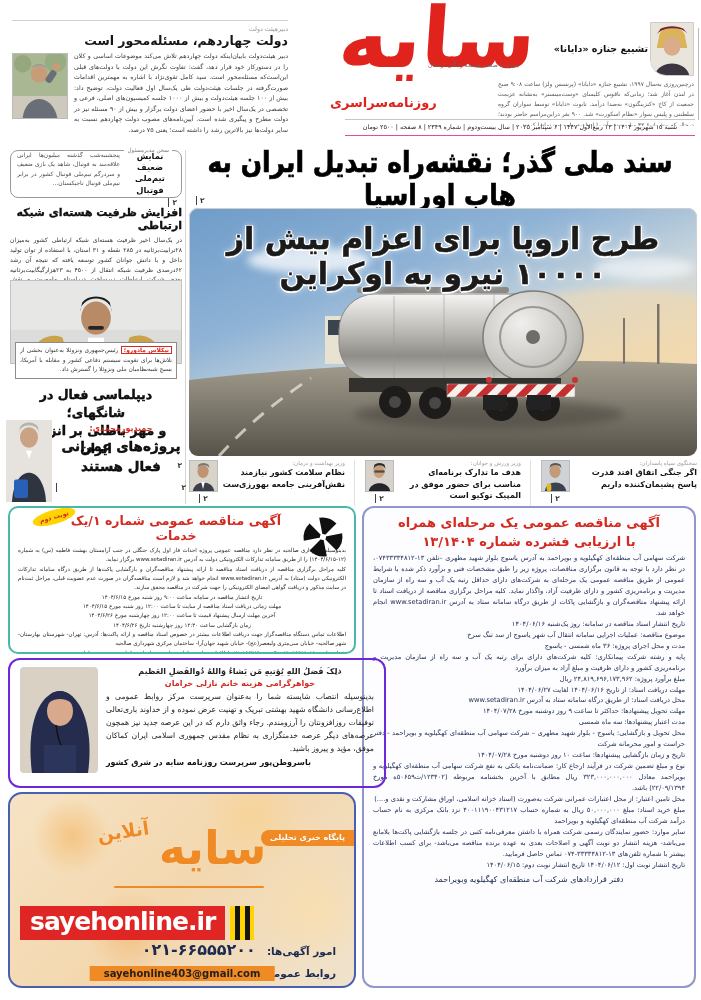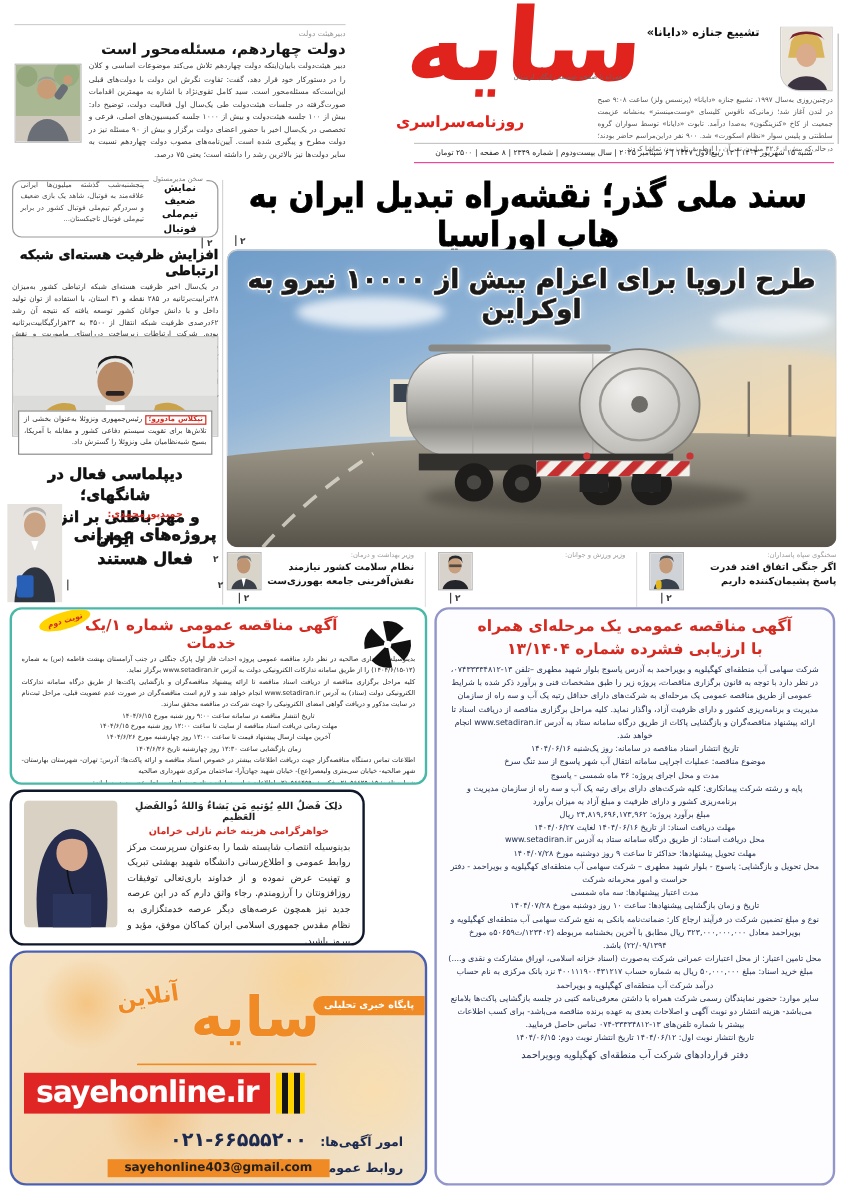--- a/index.html
+++ b/index.html
@@ -17,21 +17,21 @@
   .cab-body{font-size:6.3px;line-height:1.68;color:#3a3a3a;}
   .cab-photo{float:left;width:56px;height:66px;margin:2px 6px 2px 0;border:1px solid #bbb;box-sizing:border-box;}
 
   .logo-block{left:286px;top:4px;width:256px;height:120px;}
   .logo-word{position:absolute;right:6px;top:-8px;font-size:84px;line-height:1;color:#e0231c;
              font-weight:bold;transform:skewX(-4deg);}
   .logo-tag{position:absolute;left:44px;bottom:14px;color:#e0231c;font-weight:bold;font-size:13px;}
   .logo-supp{position:absolute;left:142px;top:58px;font-size:5.8px;color:#666;width:110px;text-align:left;}
 
   .diana{left:498px;top:22px;width:196px;height:104px;overflow:hidden;}
-  .diana-head{display:flex;gap:17px;align-items:flex-start;}
+  .diana-head{display:flex;gap:2px;align-items:center;}
   .diana-photo{width:44px;height:54px;flex:0 0 auto;border-radius:0 0 0 16px;overflow:hidden;border:1px solid #ccc;box-sizing:border-box;}
   .diana-title{flex:1;font-size:9.5px;font-weight:bold;padding-bottom:2px;}
   .diana-body{font-size:5.9px;line-height:1.72;color:#555;margin-top:3px;}
 
   .vline-right{left:698px;top:28px;height:92px;border-left:1px solid #b9b9b9;}
   .dateline-wrap{left:345px;top:119px;width:350px;border-top:1px solid #c5c5c5;border-bottom:1px solid #ec4899;padding:3px 0 4px;}
   .dateline{font-size:6.4px;color:#222;text-align:center;white-space:nowrap;overflow:hidden;}
 
   
   .main-headline{left:183px;top:146px;width:514px;text-align:center;font-weight:bold;font-size:25px;
@@ -67,53 +67,53 @@
   .pour-name{color:#d42a20;font-weight:bold;font-size:8px;}
   .pour-title{font-size:13.5px;font-weight:bold;-webkit-text-stroke:.4px #000;line-height:1.5;margin-top:3px;}
   .pour-ref{display:block;text-align:right;margin-top:6px;}
   .pour-photo{flex:0 0 46px;height:82px;}
 
   
   .truck-box{left:189px;top:208px;width:508px;height:248px;border-radius:9px;overflow:hidden;
              background:linear-gradient(160deg,#6f9cc9 0%,#8fb3d6 32%,#cdd8dd 55%,#ecd9b8 74%,#f2e4c8 100%);
              box-shadow:inset 0 0 0 1px #cfcfcf;}
   .truck-svg{position:absolute;inset:0;width:100%;height:100%;}
-  .truck-headline{position:absolute;top:13px;left:8px;right:8px;text-align:center;font-size:22px;font-weight:bold;
+  .truck-headline{position:absolute;top:13px;left:8px;right:8px;text-align:center;font-size:30px;font-weight:bold;
                   color:#1b1b1b;-webkit-text-stroke:.5px #1b1b1b;
                   text-shadow:-1.5px 0 #fff,1.5px 0 #fff,0 -1.5px #fff,0 1.5px #fff,-1px -1px #fff,1px 1px #fff,-1px 1px #fff,1px -1px #fff,0 0 7px rgba(255,255,255,.95);}
 
   
   .briefs{left:189px;top:460px;width:508px;height:46px;display:flex;gap:10px;}
   .brief{flex:1;display:flex;gap:4px;min-width:0;}
   .brief + .brief{border-right:1px solid #e2e2e2;padding-right:9px;}
   .b-main{flex:1;min-width:0;text-align:right;}
   .b-label{font-size:5.6px;color:#9b9b9b;margin-bottom:1px;}
   .b-title{font-size:8px;font-weight:bold;line-height:1.45;color:#141414;}
   .b-side{flex:0 0 29px;display:flex;flex-direction:column;gap:2px;align-items:center;}
   .b-photo{width:29px;height:32px;border:1px solid #bbb;box-sizing:border-box;}
 
   
   .t-right{left:362px;top:506px;width:334px;height:482px;border:2px solid #9296c9;border-radius:12px;
            box-sizing:border-box;padding:6px 9px;background:#fdfdff;overflow:hidden;}
   .tr-title{color:#d42a20;font-weight:bold;font-size:13px;text-align:center;line-height:1.45;margin-bottom:1px;}
-  .tr-line{font-size:6.7px;line-height:1.64;color:#1c2a50;text-align:center;}
+  .tr-line{font-size:6.7px;line-height:1.64;color:#1c2a50;}
   .tr-sign{font-weight:normal;font-size:8px;color:#1c2a50;text-align:center;margin-top:4px;}
 
   
   .t-left{left:8px;top:506px;width:348px;height:148px;border:2px solid #49b8a8;border-radius:10px;
           box-sizing:border-box;padding:4px 8px;overflow:hidden;}
   .tl-badge{position:absolute;left:22px;top:2px;transform:rotate(-16deg);background:#ffd400;color:#d42a20;
             font-weight:bold;font-size:6.5px;padding:3px 7px;border-radius:50% / 55%;z-index:2;}
   .tl-logo{position:absolute;right:8px;top:6px;width:46px;height:46px;}
   .tl-title{text-align:center;color:#d42a20;font-weight:bold;font-size:12.5px;margin:1px 52px 3px 40px;}
   .tl-line{font-size:5.5px;line-height:1.7;color:#262626;}
   .tl-line.ctr{text-align:center;}
 
   
-  .congrats{left:8px;top:658px;width:296px;height:130px;border:2px solid #0f172a;border-radius:12px;
+  .congrats{left:8px;top:658px;width:378px;height:130px;border:2px solid #6d28d9;border-radius:12px;
             box-sizing:border-box;padding:7px 10px;overflow:hidden;}
   .cg-photo{float:left;width:78px;height:106px;margin:0 8px 0 0;border-radius:4px;overflow:hidden;}
   .cg-verse{font-size:8px;font-weight:bold;text-align:center;color:#222;}
   .cg-addr{color:#d42a20;font-weight:bold;font-size:8px;text-align:center;margin:3px 0 2px;}
   .cg-body{font-size:7.7px;line-height:1.7;color:#222;}
   .cg-sign{font-weight:bold;font-size:8px;margin-top:3px;text-align:left;}
 
   
   .online{left:8px;top:792px;width:348px;height:196px;border:2.5px solid #4a5fae;border-radius:14px;
           box-sizing:border-box;overflow:hidden;
@@ -123,21 +123,21 @@
             radial-gradient(60px 60px at 35% 72%,rgba(240,160,70,.4),rgba(240,160,70,0) 70%),
             radial-gradient(80px 80px at 88% 60%,rgba(252,222,170,.7),rgba(252,222,170,0) 70%),
             linear-gradient(135deg,#f6e3c4 0%,#f3d7ae 50%,#efe3cd 100%);}
   .o-badge{position:absolute;top:7px;right:-1px;background:#f08a24;color:#fff;font-size:8px;font-weight:bold;
            padding:3px 10px 4px 9px;border-radius:9px 0 0 9px;margin-top:29px;}
   .o-brand{position:absolute;top:26px;left:0;right:0;text-align:center;color:#f08a24;
            text-shadow:0 0 1px #fff;}
   .o-brand-main{font-size:46px;font-weight:bold;line-height:1;}
   .o-brand-sub{font-size:19px;font-weight:bold;vertical-align:26px;margin-right:4px;display:inline-block;transform:rotate(-8deg);}
   .o-underline{position:absolute;top:92px;left:104px;width:150px;border-top:2.5px solid #f08a24;border-radius:2px;}
-  .o-url-row{position:absolute;top:100px;left:10px;display:flex;align-items:stretch;direction:ltr;}
+  .o-url-row{position:absolute;top:112px;left:10px;display:flex;align-items:stretch;direction:ltr;}
   .o-url{background:#e02525;color:#fff;font-weight:bold;font-size:25px;letter-spacing:-1px;padding:1px 10px 4px;}
   .o-stripes{width:24px;margin-left:5px;background:repeating-linear-gradient(90deg,#ffd400 0 5px,#141414 5px 10px);}
   .o-contacts{position:absolute;top:146px;right:18px;text-align:right;color:#1c2a50;}
   .o-crow{margin-bottom:3px;}
   .o-clabel{font-weight:bold;font-size:10.5px;}
   .o-cphone{font-weight:bold;font-size:16px;margin-right:6px;letter-spacing:.5px;}
   .o-email{position:absolute;bottom:5px;left:50%;transform:translateX(-50%);background:#f08a24;color:#26211a;
            font-weight:bold;font-size:10px;padding:2px 14px;white-space:nowrap;}
 </style>
 </head>
@@ -330,20 +330,21 @@
           <path d="M8,8 a7,6 0 0 1 13,0 l-1,-4 a7,5 0 0 0 -11,0 Z" fill="#555"></path>
           <path d="M3,32 C5,20 24,20 26,32 Z" fill="#39424d"></path>
           <rect x="5" y="24" width="5" height="8" rx="2" fill="#e3b71f"></rect>
         </svg>
         <span class="pref">۲</span>
       </div>
     </div>
     <div class="brief">
       <div class="b-main">
         <div class="b-label">وزیر ورزش و جوانان:</div>
+        <div class="b-title">هدف ما تدارک برنامه‌ای مناسب برای حضور موفق در المپیک توکیو است</div>
       </div>
       <div class="b-side">
         <svg class="b-photo" viewBox="0 0 29 32" preserveAspectRatio="none">
           <rect width="29" height="32" fill="#d7d3cc"></rect>
             <ellipse cx="14" cy="11" rx="6" ry="7" fill="#c8a07e"></ellipse>
           <path d="M8,9 a7,7 0 0 1 13,0 l-1,-5 a7,5 0 0 0 -11,0 Z" fill="#2a2a2a"></path>
           <rect x="9" y="10" width="11" height="2.4" fill="#333" opacity=".8"></rect>
           <path d="M3,32 C5,21 24,21 26,32 Z" fill="#23252a"></path>
         </svg>
         <span class="pref">۲</span>
@@ -374,22 +375,22 @@
     </div>
     <div class="tr-line just">شرکت سهامی آب منطقه‌ای کهگیلویه و بویراحمد به آدرس یاسوج بلوار شهید مطهری –تلفن ۱۳-۰۷۴۳۳۳۳۴۸۱۲، در نظر دارد با توجه به قانون برگزاری مناقصات، پروژه زیر را طبق مشخصات فنی و برآورد ذکر شده با شرایط عمومی از طریق مناقصه عمومی یک مرحله‌ای به شرکت‌های دارای حداقل رتبه یک آب و سه راه از سازمان مدیریت و برنامه‌ریزی کشور و دارای ظرفیت آزاد، واگذار نماید. کلیه مراحل برگزاری مناقصه از دریافت اسناد تا ارائه پیشنهاد مناقصه‌گران و بازگشایی پاکات از طریق درگاه سامانه ستاد به آدرس www.setadiran.ir انجام خواهد شد.</div>
     <div class="tr-line">تاریخ انتشار اسناد مناقصه در سامانه: روز یک‌شنبه ۱۴۰۴/۰۶/۱۶</div>
     <div class="tr-line">موضوع مناقصه: عملیات اجرایی سامانه انتقال آب شهر یاسوج از سد تنگ سرخ</div>
     <div class="tr-line">مدت و محل اجرای پروژه: ۳۶ ماه شمسی - یاسوج</div>
     <div class="tr-line just">پایه و رشته شرکت پیمانکاری: کلیه شرکت‌های دارای برای رتبه یک آب و سه راه از سازمان مدیریت و برنامه‌ریزی کشور و دارای ظرفیت و مبلغ آزاد به میزان برآورد</div>
     <div class="tr-line">مبلغ برآورد پروژه: ۲۴,۸۱۹,۶۹۶,۱۷۳,۹۶۲ ریال</div>
     <div class="tr-line">مهلت دریافت اسناد: از تاریخ ۱۴۰۴/۰۶/۱۶ لغایت ۱۴۰۴/۰۶/۲۷</div>
     <div class="tr-line">محل دریافت اسناد: از طریق درگاه سامانه ستاد به آدرس www.setadiran.ir</div>
     <div class="tr-line">مهلت تحویل پیشنهادها: حداکثر تا ساعت ۹ روز دوشنبه مورخ ۱۴۰۴/۰۷/۲۸</div>
+    <div class="tr-line">مدت اعتبار پیشنهادها: سه ماه شمسی</div>
     <div class="tr-line just">محل تحویل و بازگشایی: یاسوج - بلوار شهید مطهری – شرکت سهامی آب منطقه‌ای کهگیلویه و بویراحمد - دفتر حراست و امور محرمانه شرکت</div>
-    <div class="tr-line">مدت اعتبار پیشنهادها: سه ماه شمسی</div>
     <div class="tr-line">تاریخ و زمان بازگشایی پیشنهادها: ساعت ۱۰ روز دوشنبه مورخ ۱۴۰۴/۰۷/۲۸</div>
     <div class="tr-line just">نوع و مبلغ تضمین شرکت در فرآیند ارجاع کار: ضمانت‌نامه بانکی به نفع شرکت سهامی آب منطقه‌ای کهگیلویه و بویراحمد معادل ۳۲۳,۰۰۰,۰۰۰,۰۰۰ ریال مطابق با آخرین بخشنامه مربوطه (۱۲۳۴۰۲/ت۵۰۶۵۹ه مورخ ۲۲/۰۹/۱۳۹۴) باشد.</div>
     <div class="tr-line just">محل تامین اعتبار: از محل اعتبارات عمرانی شرکت به‌صورت (اسناد خزانه اسلامی، اوراق مشارکت و نقدی و....)</div>
     <div class="tr-line just">مبلغ خرید اسناد: مبلغ ۵۰,۰۰۰,۰۰۰ ریال به شماره حساب ۴۰۰۱۱۱۹۰۰۴۳۱۲۱۷ نزد بانک مرکزی به نام حساب درآمد شرکت آب منطقه‌ای کهگیلویه و بویراحمد</div>
     <div class="tr-line just">سایر موارد: حضور نمایندگان رسمی شرکت همراه با داشتن معرفی‌نامه کتبی در جلسه بازگشایی پاکت‌ها بلامانع می‌باشد- هزینه انتشار دو نوبت آگهی و اصلاحات بعدی به عهده برنده مناقصه می‌باشد- برای کسب اطلاعات بیشتر با شماره تلفن‌های ۱۳-۳۳۳۳۴۸۱۲-۰۷۴ تماس حاصل فرمایید.</div>
     <div class="tr-line">تاریخ انتشار نوبت اول: ۱۴۰۴/۰۶/۱۲    تاریخ انتشار نوبت دوم: ۱۴۰۴/۰۶/۱۵</div>
     <div class="tr-sign">دفتر قراردادهای شرکت آب منطقه‌ای کهگیلویه وبویراحمد</div>
   </div>
 
   <div class="abs t-left">

